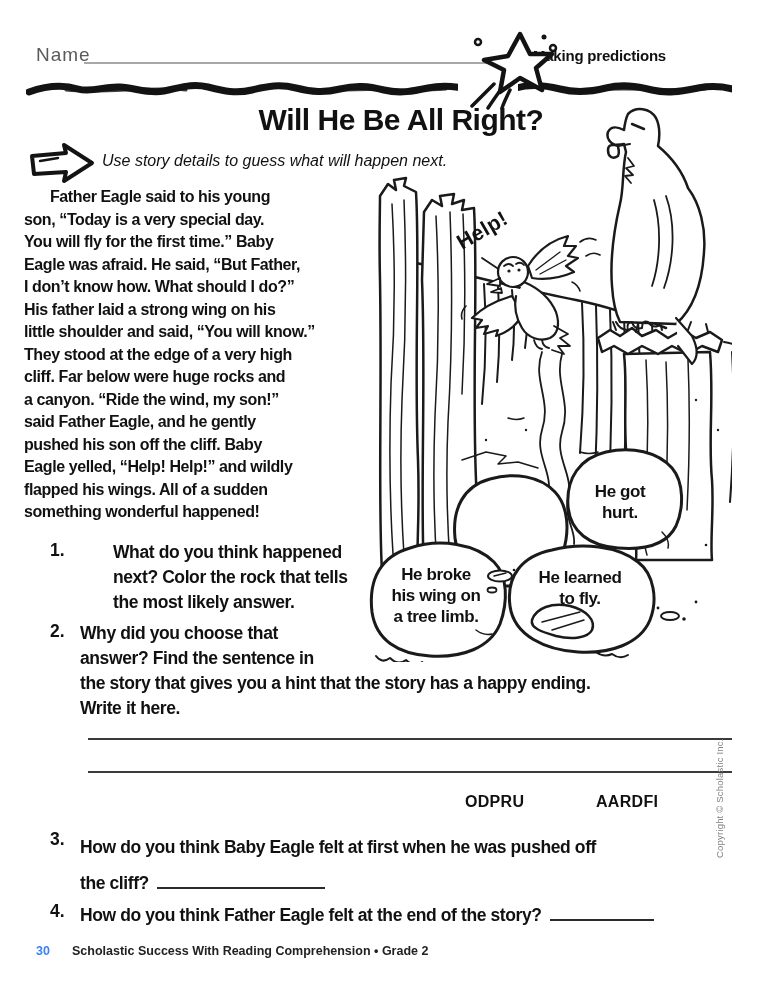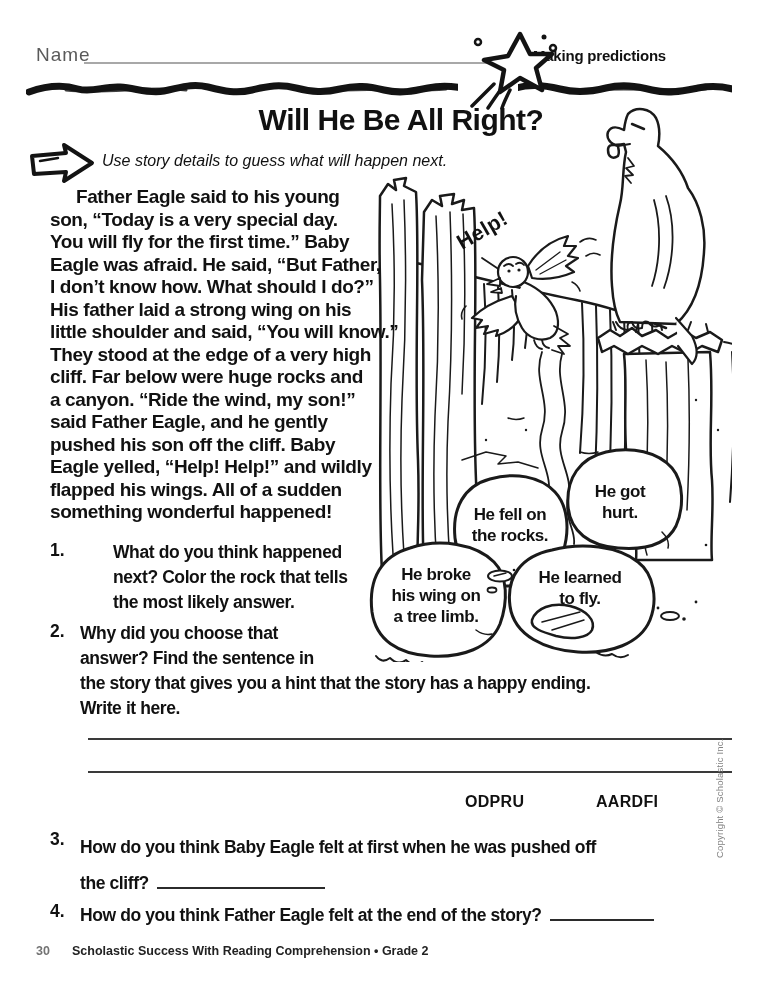--- a/index.html
+++ b/index.html
@@ -12,39 +12,39 @@
   .name-line{left:84px;top:40px;width:406px;height:22px;border-bottom:2px solid #a8a8a8;z-index:2;}
   .topic{right:66px;top:47px;font-size:15px;font-weight:bold;letter-spacing:-0.2px;z-index:2;}
   .divider{left:26px;top:78px;z-index:1;}
   .star{left:458px;top:30px;z-index:3;}
   
   .title{left:0;top:103px;width:732px;text-align:center;font-size:30px;font-weight:bold;
          letter-spacing:-0.5px;z-index:2;padding-left:35px;}
   .arrow{left:26px;top:138px;z-index:2;}
   .instruction{left:102px;top:152px;font-size:16px;font-style:italic;font-weight:500;z-index:2;}
   
-  .story{left:50px;top:186px;width:400px;font-size:19px;font-weight:bold;line-height:22.5px;
+  .story{left:24px;top:186px;width:400px;font-size:16px;font-weight:bold;line-height:22.5px;
          letter-spacing:-0.4px;text-indent:26px;z-index:2;}
   .q{z-index:2;display:flex;}
   .qnum{width:30px;font-size:17.5px;font-weight:bold;flex:none;}
   .qtext{font-size:17.5px;font-weight:bold;letter-spacing:-0.4px;white-space:pre;}
   .q1{left:50px;top:540px;} .q1 .qtext{line-height:25px;margin-left:33px;}
   .q2{left:50px;top:621px;} .q2 .qtext{line-height:25px;}
   .q3{left:50px;top:829px;} .q3 .qtext{line-height:36px;}
   .q4{left:50px;top:901px;} .q4 .qtext{line-height:25px;}
   .blank{display:inline-block;height:1em;border-bottom:2px solid #2b2b2b;margin-left:8px;}
   .blank.b3{width:168px;} .blank.b4{width:104px;}
   .ans-line{left:88px;width:652px;height:14px;border-bottom:2px solid #3a3a3a;z-index:2;}
   .ans1{top:724px;} .ans2{top:757px;}
   
   .unscramble-label{left:36px;top:792px;font-size:19px;color:#3f3f3f;letter-spacing:0.4px;z-index:2;}
   .word{top:793px;font-size:16px;font-weight:bold;letter-spacing:0.3px;z-index:2;}
   .word1{left:465px;} .word2{left:596px;}
   
-  .footer-page{left:36px;top:944px;font-size:12.5px;font-weight:bold;color:#737373;z-index:2;}
+  .footer-page{left:36px;top:944px;font-size:12.5px;font-weight:bold;color:#3b82f6;z-index:2;}
   .footer-title{left:72px;top:944px;font-size:12.5px;font-weight:bold;color:#222;z-index:2;}
   .copyright{left:714px;top:858px;width:160px;transform:rotate(-90deg);transform-origin:0 0;
              font-size:9.5px;color:#828282;letter-spacing:0.2px;z-index:2;}
   
   .illo{left:366px;top:100px;z-index:1;}
   .rock-label{position:absolute;text-align:center;font-size:17px;font-weight:bold;line-height:21px;
               letter-spacing:-0.4px;white-space:pre;z-index:2;}
   .rl1{left:448px;top:504px;width:124px;}
   .rl2{left:570px;top:481px;width:100px;}
   .rl3{left:366px;top:564px;width:140px;}
@@ -172,22 +172,20 @@
       <circle cx="318" cy="519" r="1.8" fill="#1a1a1a" stroke="none"></circle>
       <circle cx="292" cy="508" r="1.4" fill="#1a1a1a" stroke="none"></circle>
       <circle cx="330" cy="502" r="1.4" fill="#1a1a1a" stroke="none"></circle>
       <circle cx="148" cy="470" r="1.3" fill="#1a1a1a" stroke="none"></circle>
       <path d="M10,556 q6,8 14,2 q8,8 16,2 q8,8 16,2 q8,8 16,1 q10,6 18,0" stroke-width="2"></path>
       <path d="M230,552 q8,6 16,2 q8,6 16,1" stroke-width="2"></path>
     </g>
   </svg>
 
   <div class="abs help pre">Help!</div>
-  <div class="rock-label rl1">He fell on
-the rocks.</div>
   <div class="rock-label rl2">He got
 hurt.</div>
   <div class="rock-label rl3">He broke
 his wing on
 a tree limb.</div>
   <div class="rock-label rl4">He learned
 to fly.</div>
 
   <div class="abs q q1">
     <span class="qnum">1.</span>

